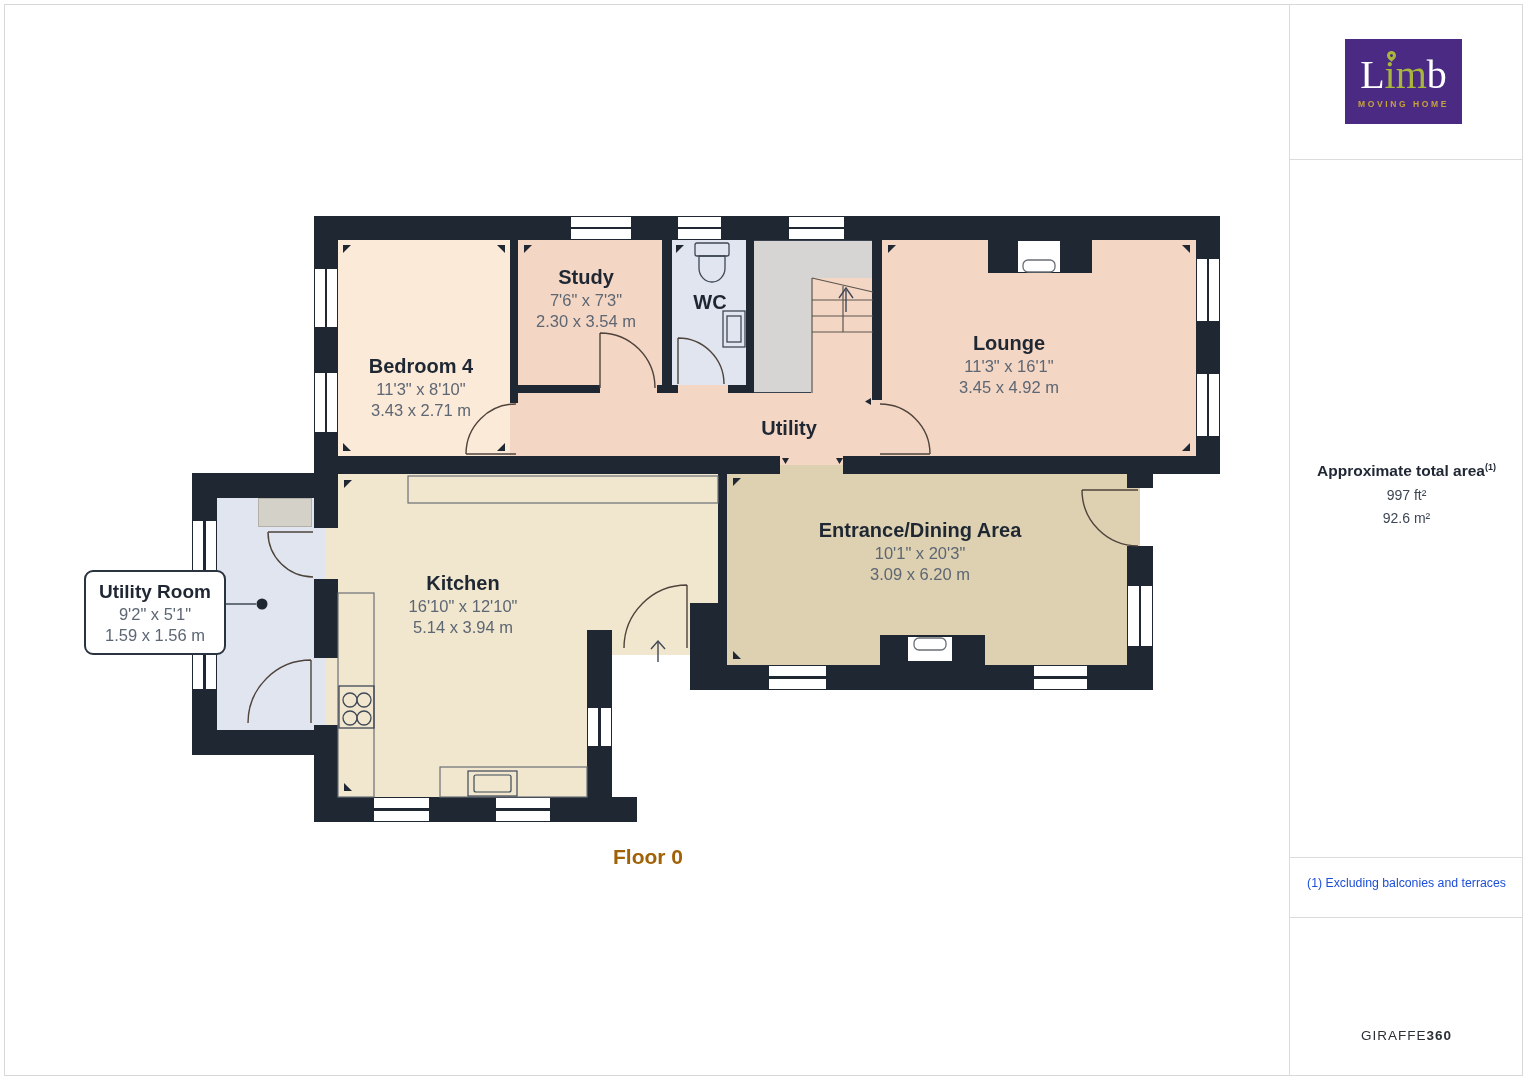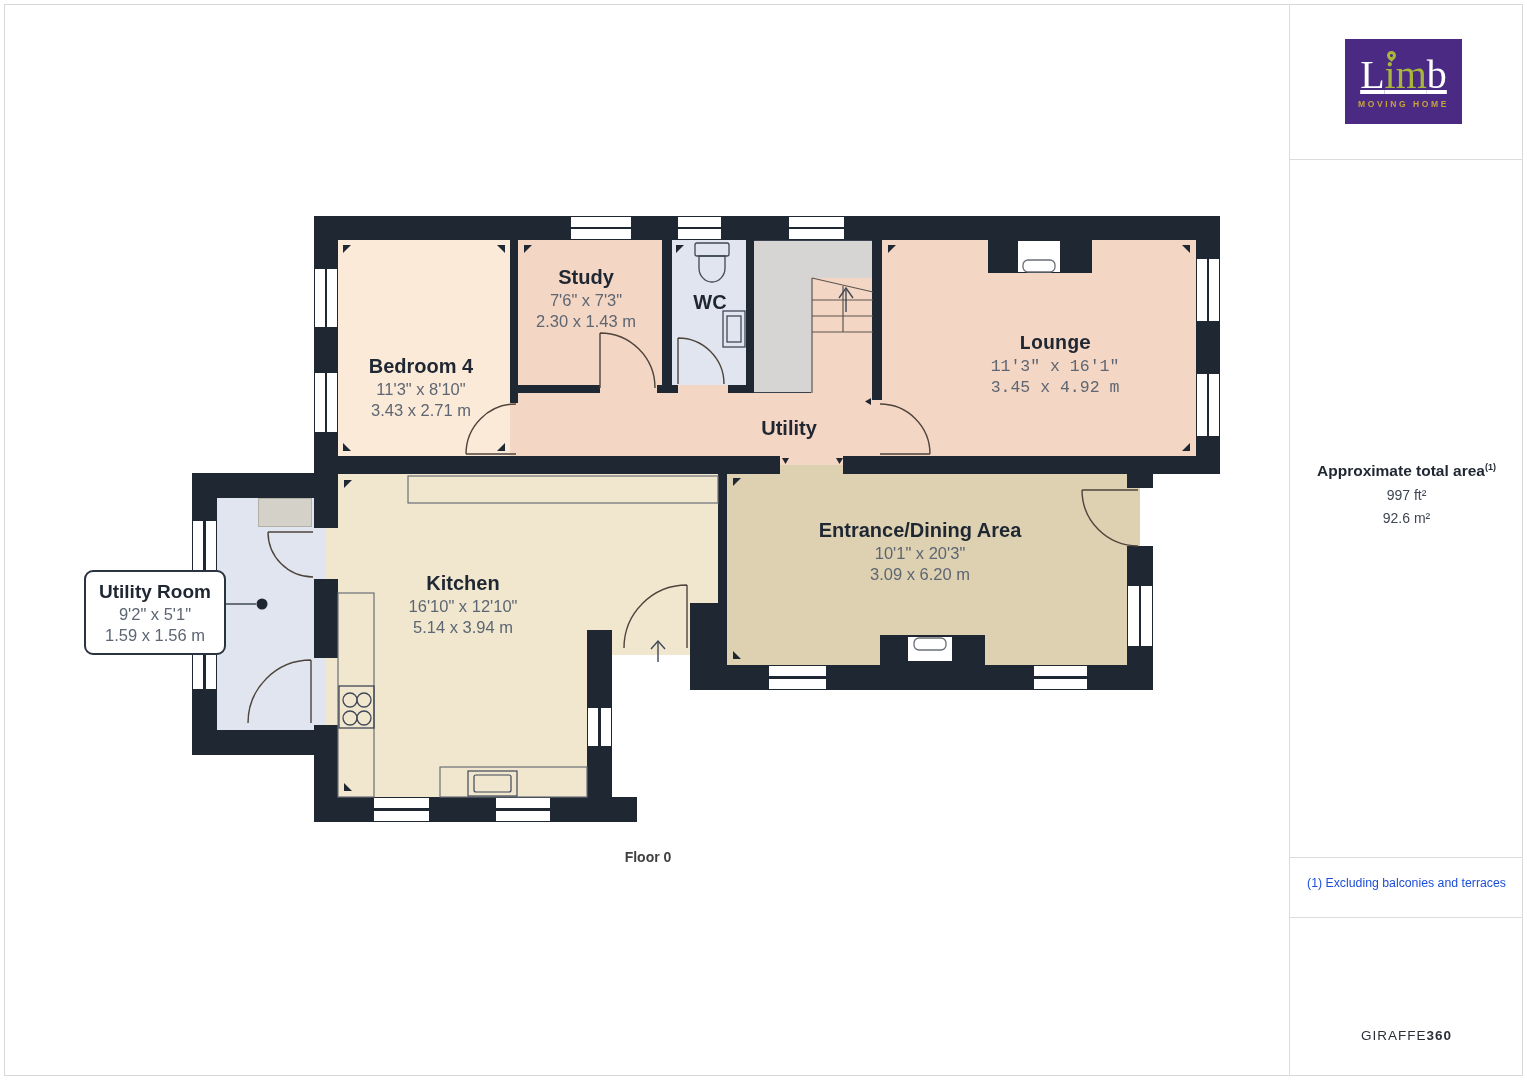--- a/index.html
+++ b/index.html
@@ -10,29 +10,29 @@
   .wall{position:absolute;background:#1f2733;}
   .win{position:absolute;border:1px solid #1f2733;box-sizing:border-box;}
   .win-h{background:linear-gradient(to bottom,#ffffff 0 45%,#1f2733 45% 55%,#ffffff 55% 100%);}
   .win-v{background:linear-gradient(to right,#ffffff 0 45%,#1f2733 45% 55%,#ffffff 55% 100%);}
   .patch{position:absolute;}
   .room-label{position:absolute;transform:translate(-50%,-50%);text-align:center;white-space:nowrap;}
   .rl-name{font-size:20px;font-weight:700;line-height:25px;color:#1f2733;}
   .rl-dim{font-size:16.5px;line-height:21px;color:#5d6673;}
   .callout{position:absolute;background:#fff;border:2px solid #2a3340;border-radius:9px;
            padding:7px 13px;text-align:center;white-space:nowrap;}
-  .floor-label{position:absolute;transform:translate(-50%,-50%);font-size:14px;font-weight:700;color:#404040;}
+  .floor-label{position:absolute;transform:translate(-50%,-50%);font-size:21px;font-weight:700;color:#a16207;}
   svg.overlay{position:absolute;left:0;top:0;pointer-events:none;}
   
   .v-divider{position:absolute;left:1289px;top:5px;width:1px;height:1070px;background:#dcdcdc;}
   .h-line{position:absolute;left:1290px;width:233px;height:1px;background:#dcdcdc;}
   .logo{position:absolute;left:1345px;top:39px;width:117px;height:85px;background:#4b2a83;
         display:flex;flex-direction:column;align-items:center;justify-content:center;}
   .logo-word{font-family:"Liberation Serif","DejaVu Serif",serif;font-size:40px;line-height:40px;
-             color:#ffffff;position:relative;letter-spacing:0px;text-decoration:underline;}
+             color:#ffffff;position:relative;letter-spacing:0px;}
   .logo-word .im{color:#a9b63c;}
   .logo-pin{position:absolute;left:27px;top:-4px;width:9px;height:9px;background:#a9b63c;
             border-radius:50% 50% 50% 0;transform:rotate(-45deg);}
   .logo-pin-hole{position:absolute;left:3px;top:3px;width:3px;height:3px;border-radius:50%;background:#4b2a83;}
   .logo-tagline{font-size:8.5px;font-weight:700;letter-spacing:2.6px;color:#c5a23b;margin-top:4px;}
   .area-block{position:absolute;left:1290px;top:462px;width:233px;text-align:center;}
   .area-title{font-size:15.5px;font-weight:700;color:#1f2733;}
   .area-title sup{font-size:9px;}
   .area-val{font-size:14px;color:#3d4653;margin-top:7px;}
   .footnote{position:absolute;left:1290px;top:876px;width:233px;text-align:center;
@@ -191,29 +191,29 @@
   </svg>
 
   <div class="room-label" style="left:421px;top:347px;margin-top:40px;">
     <div class="rl-name">Bedroom 4</div>
     <div class="rl-dim">11'3" x 8'10"</div>
     <div class="rl-dim">3.43 x 2.71 m</div>
   </div>
   <div class="room-label" style="left:586px;top:298px;">
     <div class="rl-name">Study</div>
     <div class="rl-dim">7'6" x 7'3"</div>
-    <div class="rl-dim">2.30 x 1.43 m</div>
+    <div class="rl-dim">2.30 x 3.54 m</div>
   </div>
   <div class="room-label" style="left:710px;top:302px;">
     <div class="rl-name">WC</div>
   </div>
   <div class="room-label" style="left:789px;top:428px;">
     <div class="rl-name">Utility</div>
   </div>
-  <div class="room-label" style="left:1055px;top:364px;font-family:Liberation Mono, monospace;">
+  <div class="room-label" style="left:1009px;top:364px;">
     <div class="rl-name">Lounge</div>
     <div class="rl-dim">11'3" x 16'1"</div>
     <div class="rl-dim">3.45 x 4.92 m</div>
   </div>
   <div class="room-label" style="left:463px;top:604px;">
     <div class="rl-name">Kitchen</div>
     <div class="rl-dim">16'10" x 12'10"</div>
     <div class="rl-dim">5.14 x 3.94 m</div>
   </div>
   <div class="room-label" style="left:920px;top:551px;">

